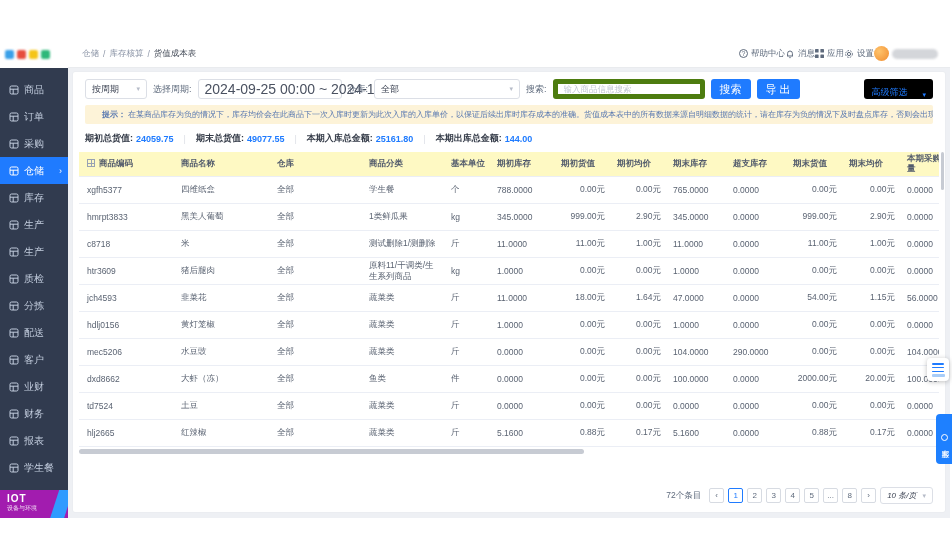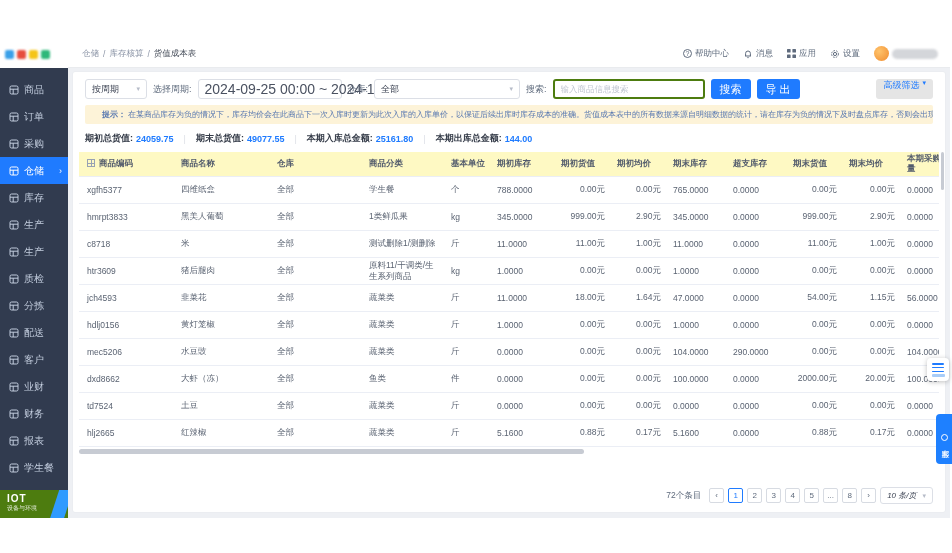--- a/index.html
+++ b/index.html
@@ -12,51 +12,51 @@
   .sidebar { width: 68px; flex: none; display: flex; flex-direction: column; }
   .logo-bar { height: 28px; background: #fff; display: flex; align-items: center; padding-left: 5px; gap: 3px; flex: none; }
   .logo-sq { width: 9px; height: 9px; border-radius: 2px; filter: blur(1px); display: inline-block; }
   .side-menu { flex: 1; background: #313b4f; padding-top: 8px; overflow: hidden; }
   .side-item { height: 27px; display: flex; align-items: center; padding: 0 6px 0 9px; gap: 5px; color: #c3cdde; font-size: 10px; cursor: pointer; }
   .side-item .side-icon { display: flex; color: inherit; flex: none; }
   .side-item .side-label { white-space: nowrap; }
   .side-item .side-arrow { display: none; margin-left: auto; font-size: 9px; }
   .side-item.active { background: #1f7bff; color: #fff; }
   .side-item.active .side-arrow { display: block; }
-  .iot { height: 28px; background: #4d7c0f; position: relative; overflow: hidden; padding: 4px 0 0 7px; color: #fff; flex: none; }
+  .iot { height: 28px; background: #a21caf; position: relative; overflow: hidden; padding: 4px 0 0 7px; color: #fff; flex: none; }
   .iot-title { font-size: 10px; font-weight: bold; line-height: 10px; letter-spacing: 1px; position: relative; z-index: 1; }
   .iot-sub { font-size: 6px; opacity: .85; position: relative; z-index: 1; }
   .iot-accent { position: absolute; right: 0px; top: -4px; width: 14px; height: 40px; background: #2f9bff; transform: skewX(-18deg); }
 
   
   .main { flex: 1; display: flex; flex-direction: column; min-width: 0; }
   .topbar { height: 28px; background: #fff; border-bottom: 1px solid #e9ebee; display: flex; align-items: center; padding: 0 12px 0 14px; flex: none; }
   .crumbs { display: flex; align-items: center; gap: 4px; font-size: 8.5px; color: #8a93a5; }
   .crumbs .crumb-last { color: #454c59; }
-  .top-actions { margin-left: auto; display: flex; align-items: center; gap: 14px; font-size: 8.5px; color: #5f6b7d; }
+  .top-actions { margin-left: auto; display: flex; align-items: center; font-size: 8.5px; color: #5f6b7d; }
   .action { display: flex; align-items: center; gap: 3px; cursor: pointer; }
   .q-icon { width: 9px; height: 9px; border: 1px solid #5f6b7d; border-radius: 50%; font-size: 7px; line-height: 8px; text-align: center; color: #5f6b7d; display: inline-block; }
   .avatar { width: 15px; height: 15px; border-radius: 50%; background: radial-gradient(circle at 35% 35%, #ffc36b, #f08c2e); display: inline-block; }
   .blur-name { width: 46px; height: 10px; border-radius: 5px; background: #d4d6da; filter: blur(1.2px); display: inline-block; }
 
   .content { flex: 1; padding: 4px 5px 6px; min-height: 0; }
   .card { background: #fff; height: 100%; border-radius: 2px; display: flex; flex-direction: column; position: relative; box-shadow: 0 0 2px rgba(0,0,0,.06); }
 
   
   .filter-row { display: flex; align-items: center; gap: 6px; padding: 7px 12px 6px; font-size: 9px; color: #5f6b7d; flex: none; }
   .lbl { white-space: nowrap; }
   .ctl { height: 20px; border: 1px solid #dcdfe6; border-radius: 3px; background: #fff; display: flex; align-items: center; padding: 0 6px; gap: 4px; color: #3c4353; cursor: pointer; font-size: 9px; }
   .ctl .caret { color: #b6bcc8; font-size: 7px; margin-left: auto; }
   .ctl-period { width: 62px; flex: none; }
   .ctl-date { width: 144px; flex: none; font-size: 14px; color: #4a5160; white-space: nowrap; }
   .ctl-wh { width: 146px; flex: none; }
-  .inp { width: 152px; height: 20px; border: 2px solid #4d7c0f; border-radius: 3px; padding: 0 6px; font-size: 8.5px; color: #3c4353; outline: none; font-family: inherit; }
+  .inp { width: 152px; height: 20px; border: 5px solid #4d7c0f; border-radius: 3px; padding: 0 6px; font-size: 8.5px; color: #3c4353; outline: none; font-family: inherit; }
   .inp::placeholder { color: #bfc5d0; }
   .btn { height: 20px; border: none; border-radius: 3px; background: #1f7bff; color: #fff; font-size: 11px; padding: 0 9px; cursor: pointer; white-space: nowrap; font-family: inherit; }
-  .adv { margin-left: auto; height: 20px; display: flex; align-items: flex-start; gap: 3px; color: #1f7bff; background: #e5e5e5; border-radius: 3px; padding: 0 7px; font-size: 9px; cursor: pointer; white-space: nowrap; }
+  .adv { margin-left: auto; height: 20px; display: flex; align-items: flex-end; gap: 15px; color: #1f7bff; background: #000000; border-radius: 3px; padding: 0 7px; font-size: 9px; cursor: pointer; white-space: nowrap; }
   .adv .caret { font-size: 7px; color: #1f7bff; }
 
   
   .notice { margin: 0 12px; background: #fdf3d8; color: #5878b0; font-size: 8px; padding: 4px 8px; border-radius: 2px; white-space: nowrap; overflow: hidden; flex: none; }
   .notice b { margin-right: 2px; margin-left: 9px; }
   .summary { display: flex; align-items: center; gap: 10px; padding: 8px 12px 7px; font-size: 9px; flex: none; }
   .sum-item { display: inline-flex; align-items: center; }
   .sum-label { color: #333a47; font-weight: bold; }
   .sum-value { color: #1f7bff; font-weight: bold; margin-left: 3px; }
   .sum-sep { color: #dcdfe6; }

